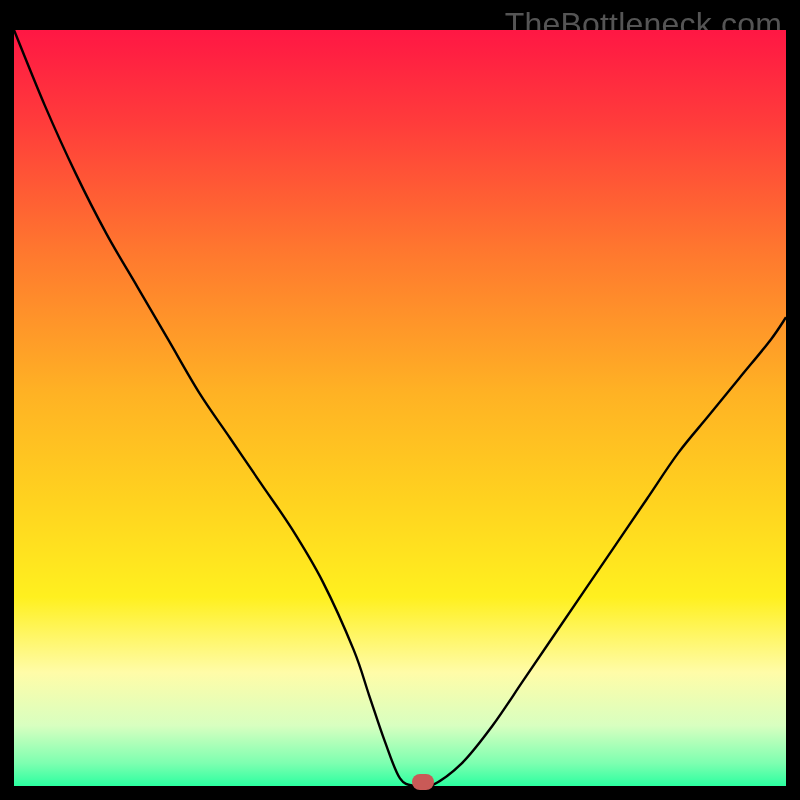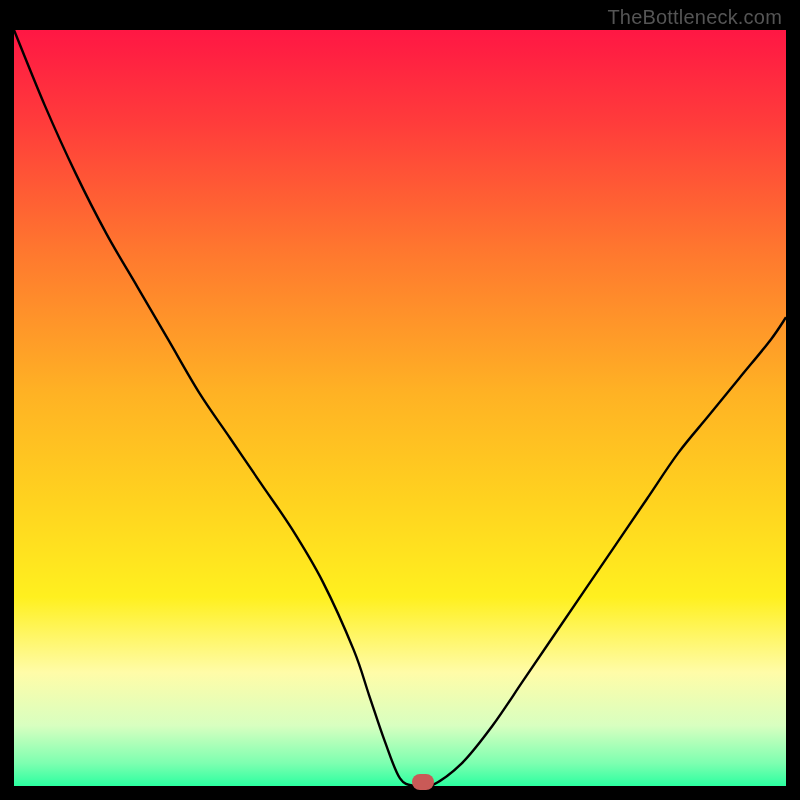--- a/index.html
+++ b/index.html
@@ -24,21 +24,21 @@
     left: 0;
     top: 0;
     width: 772px;
     height: 756px;
   }
   .watermark {
     position: absolute;
     top: 6px;
     right: 18px;
     color: #555;
-    font-size: 20px;
+    font-size: 32px;
     font-weight: 500;
     letter-spacing: 0.2px;
     user-select: none;
   }
   .marker {
     position: absolute;
     width: 22px;
     height: 16px;
     border-radius: 8px;
     transform: translate(-50%, -50%);

